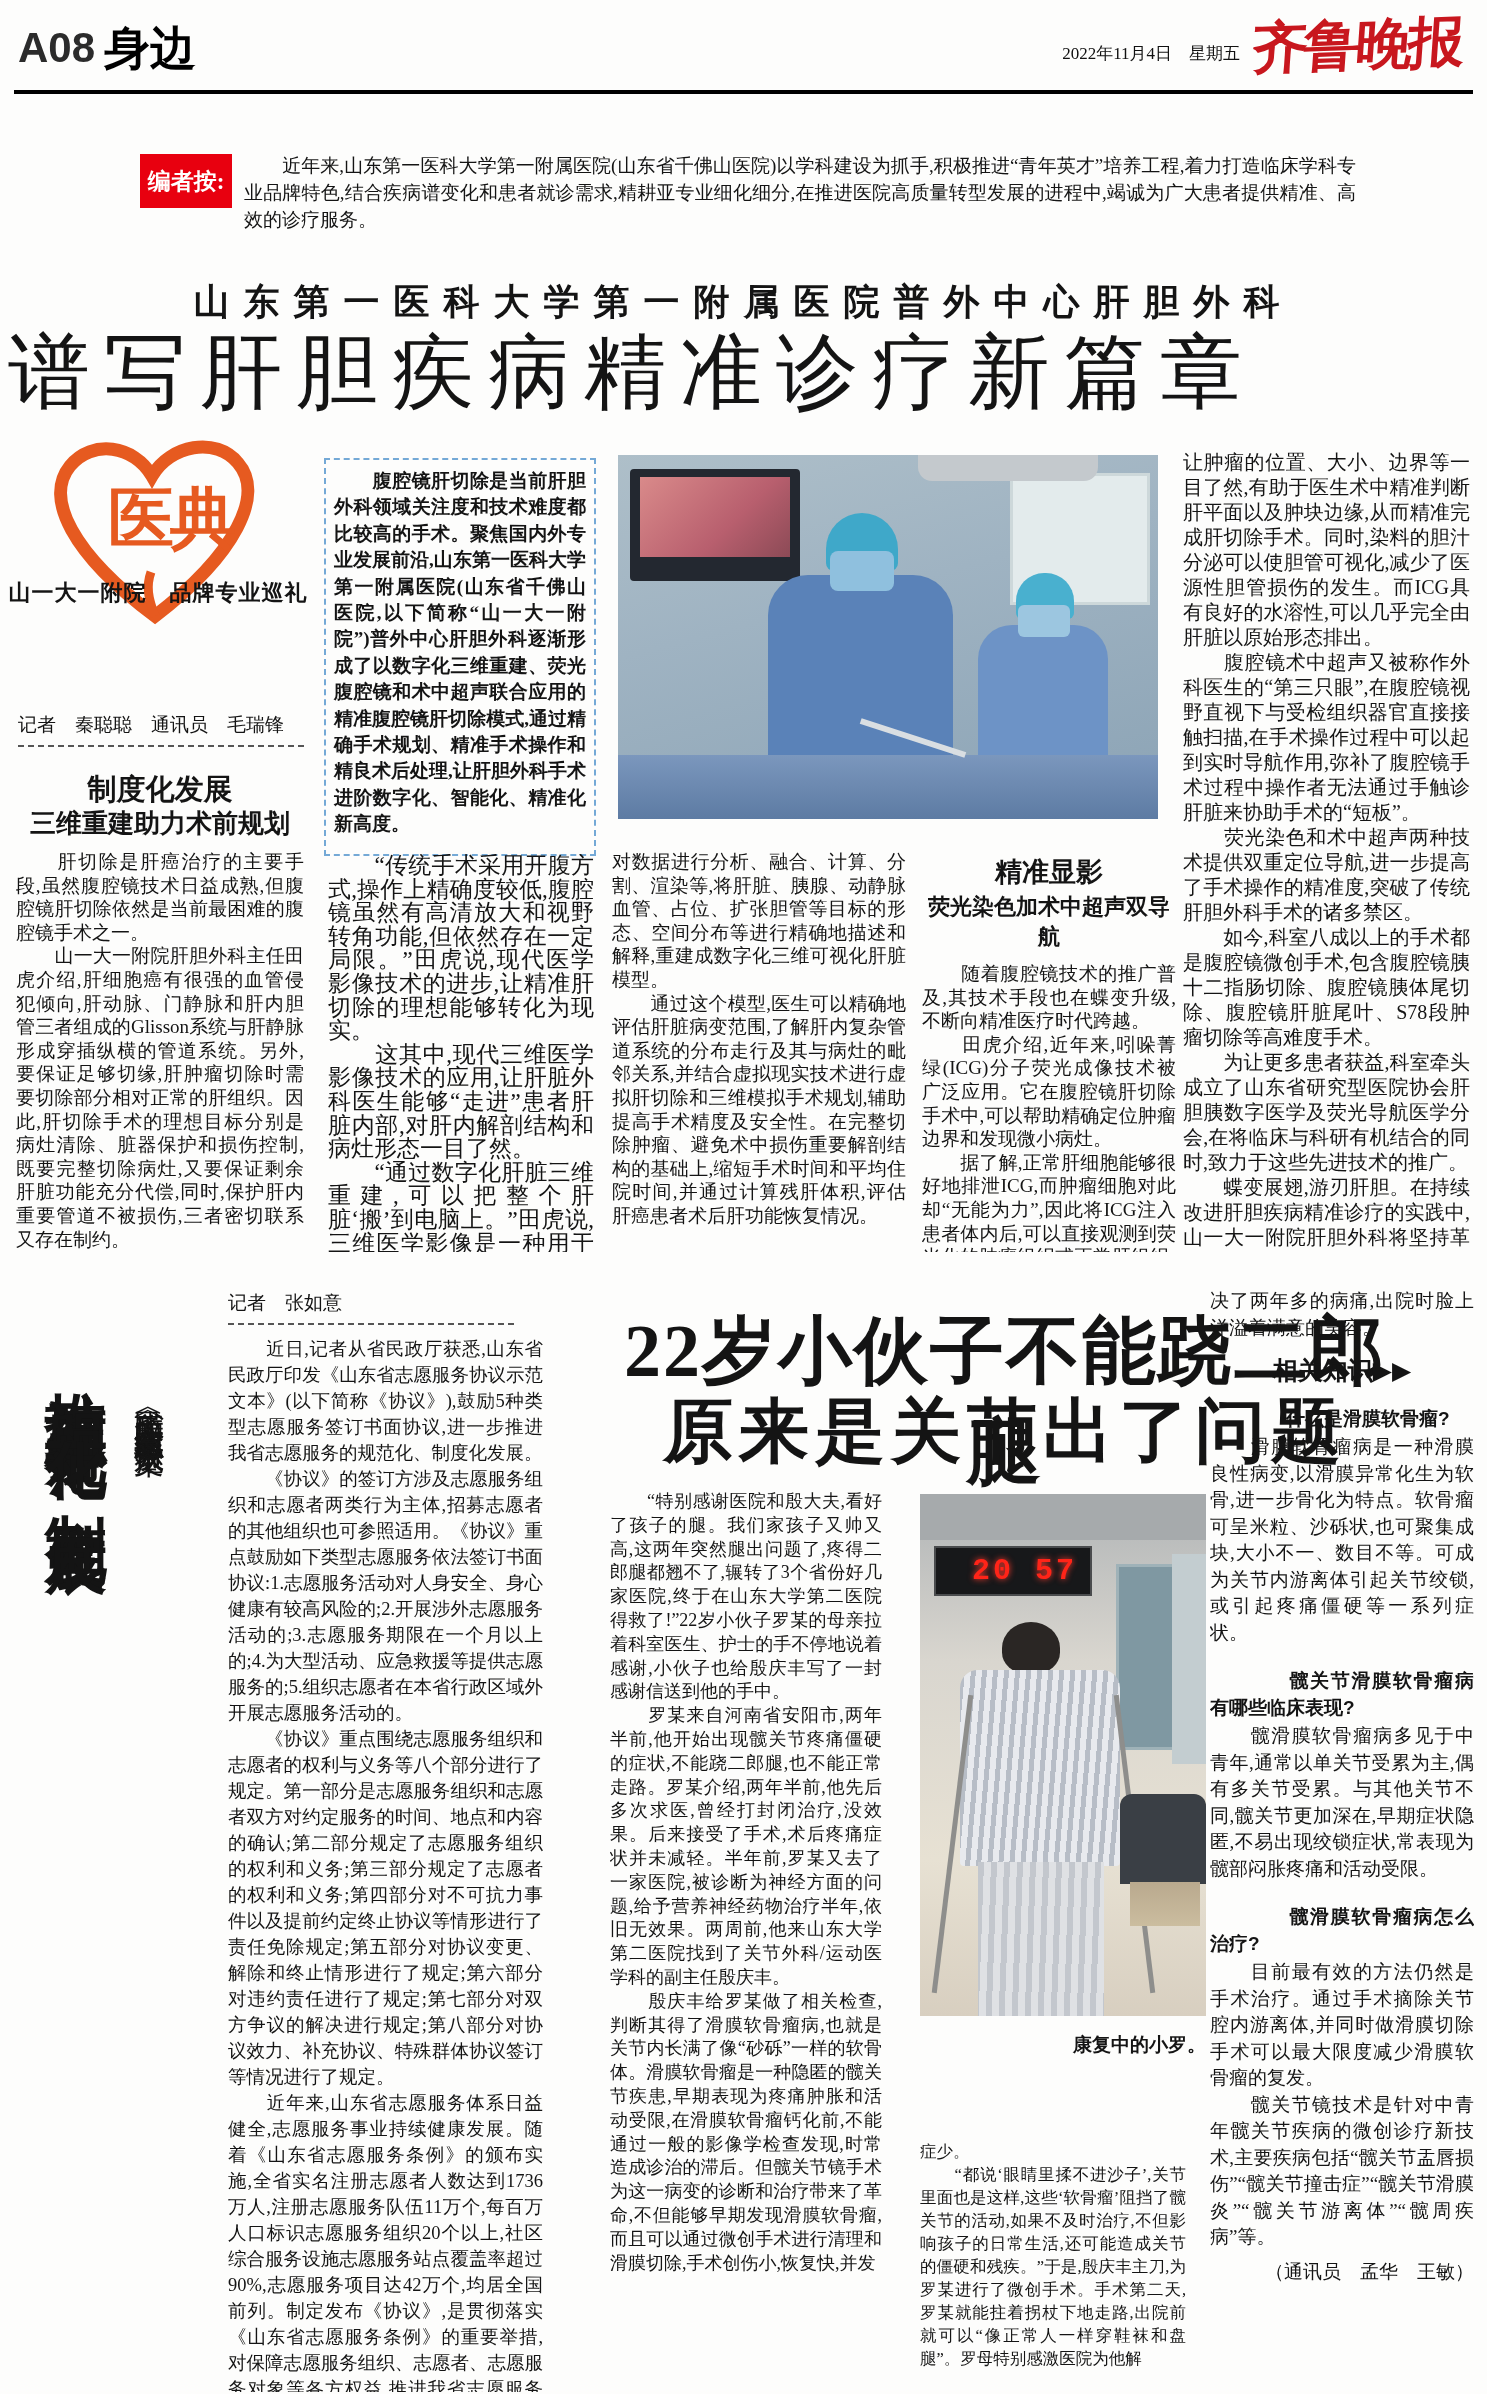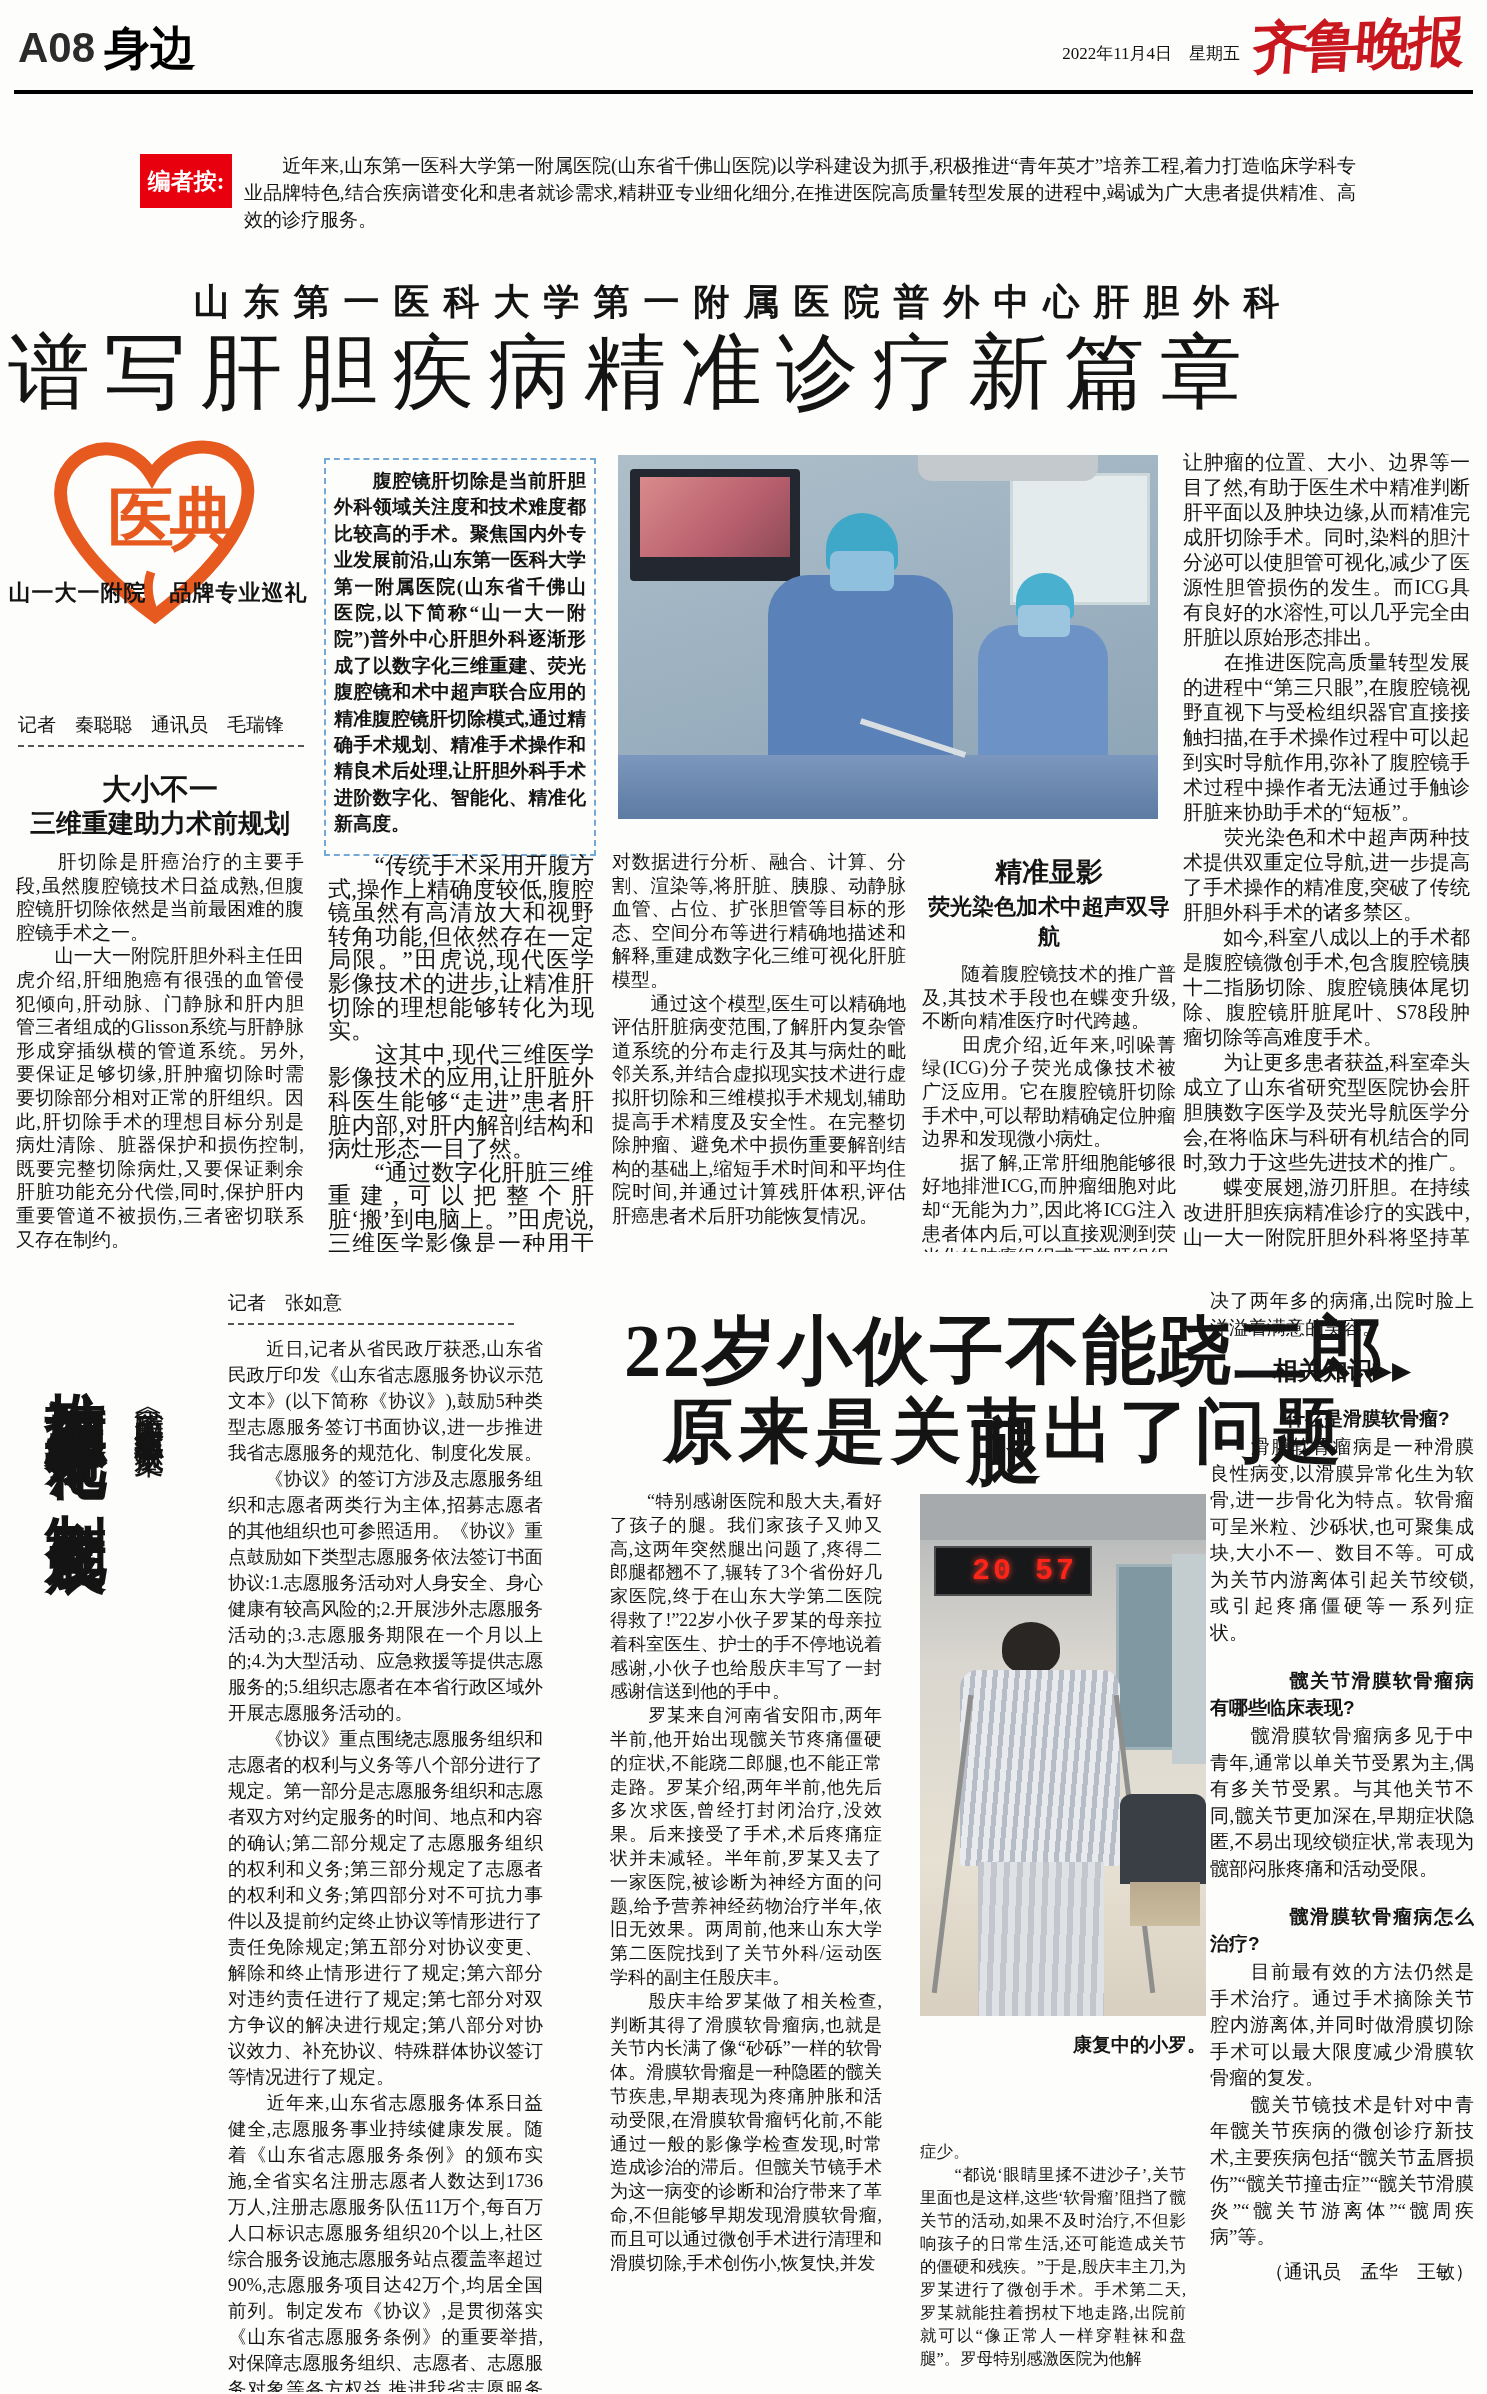--- a/index.html
+++ b/index.html
@@ -89,21 +89,21 @@
   <div class="abs" id="logo-block">
     <svg width="250" height="200" viewBox="0 0 250 200">
       <path d="M125 190 C 42 128, 14 72, 40 40 C 62 13, 104 19, 122 50 C 140 19, 186 10, 208 37 C 235 68, 206 128, 125 190 Z" fill="none" stroke="#e65a20" stroke-width="13" stroke-linecap="round"></path>
       <path d="M125 190 C 118 172, 116 160, 121 146" fill="none" stroke="#e65a20" stroke-width="9"></path>
     </svg>
     <div id="logo-text">医典</div>
   </div>
   <div class="abs sans" id="logo-tagline">山一大一附院　品牌专业巡礼</div>
 
   <div class="abs byline" id="byline1">记者　秦聪聪　通讯员　毛瑞锋</div>
-  <div class="abs sans" id="subhead1a">大小不一</div>
+  <div class="abs sans" id="subhead1a">制度化发展</div>
   <div class="abs sans" id="subhead1b">三维重建助力术前规划</div>
 
   <div class="col" id="a1-col1">
       <p class="para">　　肝切除是肝癌治疗的主要手段,虽然腹腔镜技术日益成熟,但腹腔镜肝切除依然是当前最困难的腹腔镜手术之一。</p>
       <p class="para">　　山一大一附院肝胆外科主任田虎介绍,肝细胞癌有很强的血管侵犯倾向,肝动脉、门静脉和肝内胆管三者组成的Glisson系统与肝静脉形成穿插纵横的管道系统。另外,要保证足够切缘,肝肿瘤切除时需要切除部分相对正常的肝组织。因此,肝切除手术的理想目标分别是病灶清除、脏器保护和损伤控制,既要完整切除病灶,又要保证剩余肝脏功能充分代偿,同时,保护肝内重要管道不被损伤,三者密切联系又存在制约。</p>
     </div>
   <div class="abs" id="intro-box">　　腹腔镜肝切除是当前肝胆外科领域关注度和技术难度都比较高的手术。聚焦国内外专业发展前沿,山东第一医科大学第一附属医院(山东省千佛山医院,以下简称“山一大一附院”)普外中心肝胆外科逐渐形成了以数字化三维重建、荧光腹腔镜和术中超声联合应用的精准腹腔镜肝切除模式,通过精确手术规划、精准手术操作和精良术后处理,让肝胆外科手术进阶数字化、智能化、精准化新高度。</div>
   <div class="col" id="a1-col2">
       <p class="para">　　“传统手术采用开腹方式,操作上精确度较低,腹腔镜虽然有高清放大和视野转角功能,但依然存在一定局限。”田虎说,现代医学影像技术的进步,让精准肝切除的理想能够转化为现实。</p>
       <p class="para">　　这其中,现代三维医学影像技术的应用,让肝脏外科医生能够“走进”患者肝脏内部,对肝内解剖结构和病灶形态一目了然。</p>
@@ -136,21 +136,21 @@
     <div class="sans" id="subhead2b">荧光染色加术中超声双导航</div>
     <div id="a1-col4-text">
         <p class="para">　　随着腹腔镜技术的推广普及,其技术手段也在蝶变升级,不断向精准医疗时代跨越。</p>
         <p class="para">　　田虎介绍,近年来,吲哚菁绿(ICG)分子荧光成像技术被广泛应用。它在腹腔镜肝切除手术中,可以帮助精确定位肿瘤边界和发现微小病灶。</p>
         <p class="para">　　据了解,正常肝细胞能够很好地排泄ICG,而肿瘤细胞对此却“无能为力”,因此将ICG注入患者体内后,可以直接观测到荧光化的肿瘤组织或正常肝组织,</p>
       </div>
   </div>
 
   <div class="col" id="a1-col5">
       <p class="para">让肿瘤的位置、大小、边界等一目了然,有助于医生术中精准判断肝平面以及肿块边缘,从而精准完成肝切除手术。同时,染料的胆汁分泌可以使胆管可视化,减少了医源性胆管损伤的发生。而ICG具有良好的水溶性,可以几乎完全由肝脏以原始形态排出。</p>
-      <p class="para">　　在推进医院高质量转型发展的进程中“第三只眼”,在腹腔镜视野直视下与受检组织器官直接接触扫描,在手术操作过程中可以起到实时导航作用,弥补了腹腔镜手术过程中操作者无法通过手触诊肝脏来协助手术的“短板”。</p>
+      <p class="para">　　腹腔镜术中超声又被称作外科医生的“第三只眼”,在腹腔镜视野直视下与受检组织器官直接接触扫描,在手术操作过程中可以起到实时导航作用,弥补了腹腔镜手术过程中操作者无法通过手触诊肝脏来协助手术的“短板”。</p>
       <p class="para">　　荧光染色和术中超声两种技术提供双重定位导航,进一步提高了手术操作的精准度,突破了传统肝胆外科手术的诸多禁区。</p>
       <p class="para">　　如今,科室八成以上的手术都是腹腔镜微创手术,包含腹腔镜胰十二指肠切除、腹腔镜胰体尾切除、腹腔镜肝脏尾叶、S78段肿瘤切除等高难度手术。</p>
       <p class="para">　　为让更多患者获益,科室牵头成立了山东省研究型医院协会肝胆胰数字医学及荧光导航医学分会,在将临床与科研有机结合的同时,致力于这些先进技术的推广。</p>
       <p class="para">　　蝶变展翅,游刃肝胆。在持续改进肝胆疾病精准诊疗的实践中,山一大一附院肝胆外科将坚持革新图强,为更多患者解除病痛,推动肝胆外科专业向新的高度迈进。</p>
     </div>
 
   <div class="abs" id="v-headline">推动志愿服务规范化、制度化发展</div>
   <div class="abs" id="v-subhead">省民政厅印发《山东省志愿服务协议示范文本》</div>
   <div class="abs byline" id="byline2">记者　张如意</div>
   <div class="col" id="a2-col">

